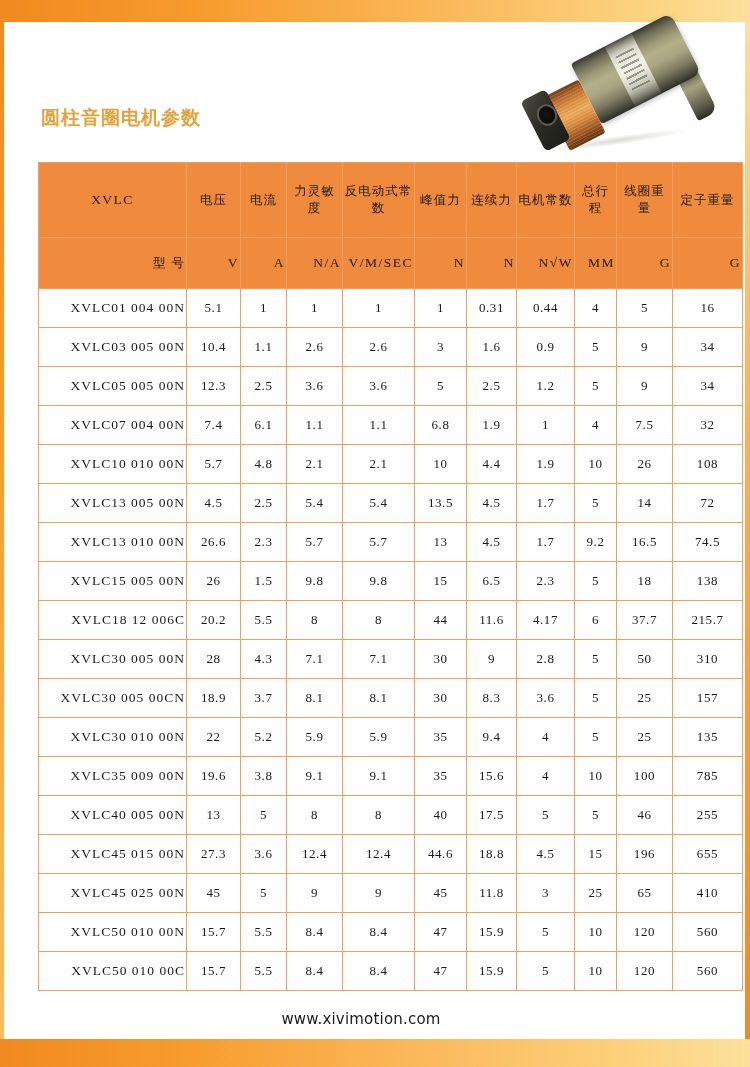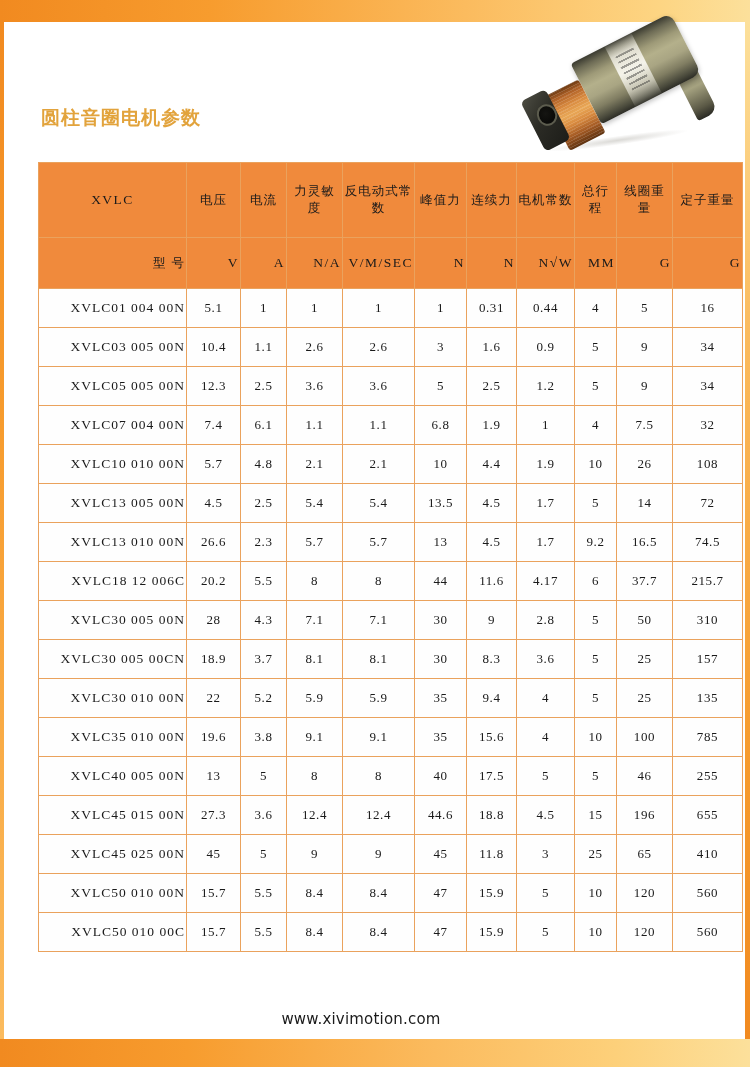--- a/index.html
+++ b/index.html
@@ -402,20 +402,33 @@
           <td>5.7</td>
           <td>5.7</td>
           <td>13</td>
           <td>4.5</td>
           <td>1.7</td>
           <td>9.2</td>
           <td>16.5</td>
           <td>74.5</td>
         </tr>
         <tr>
+          <td class="model">XVLC15 005 00N</td>
+          <td>26</td>
+          <td>1.5</td>
+          <td>9.8</td>
+          <td>9.8</td>
+          <td>15</td>
+          <td>6.5</td>
+          <td>2.3</td>
+          <td>5</td>
+          <td>18</td>
+          <td>138</td>
+        </tr>
+        <tr>
           <td class="model">XVLC18 12 006C</td>
           <td>20.2</td>
           <td>5.5</td>
           <td>8</td>
           <td>8</td>
           <td>44</td>
           <td>11.6</td>
           <td>4.17</td>
           <td>6</td>
           <td>37.7</td>
@@ -454,21 +467,21 @@
           <td>5.9</td>
           <td>5.9</td>
           <td>35</td>
           <td>9.4</td>
           <td>4</td>
           <td>5</td>
           <td>25</td>
           <td>135</td>
         </tr>
         <tr>
-          <td class="model">XVLC35 010 00N</td>
+          <td class="model">XVLC35 009 00N</td>
           <td>19.6</td>
           <td>3.8</td>
           <td>9.1</td>
           <td>9.1</td>
           <td>35</td>
           <td>15.6</td>
           <td>4</td>
           <td>10</td>
           <td>100</td>
           <td>785</td>

